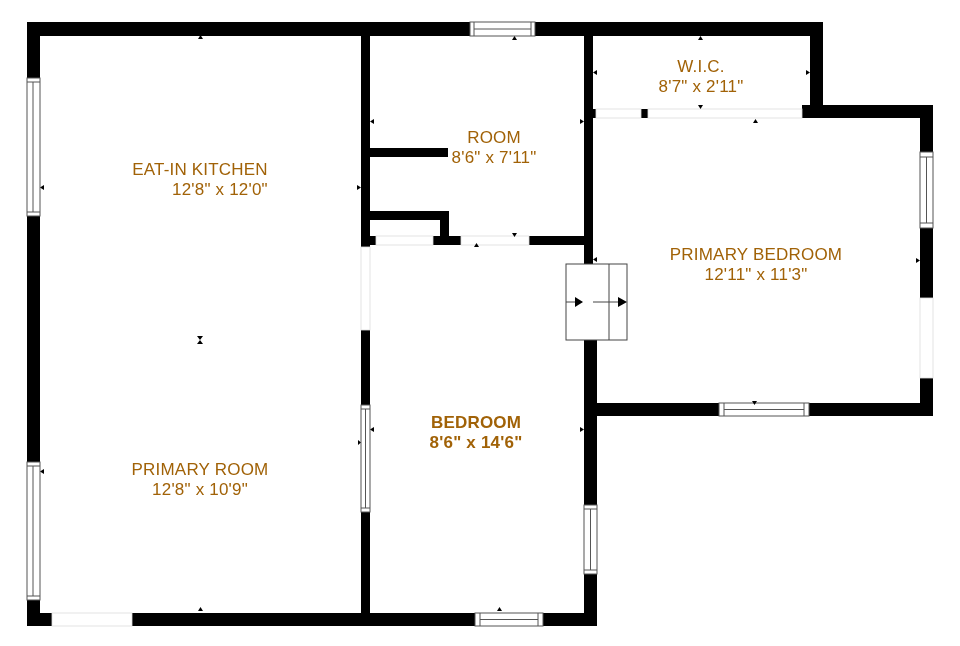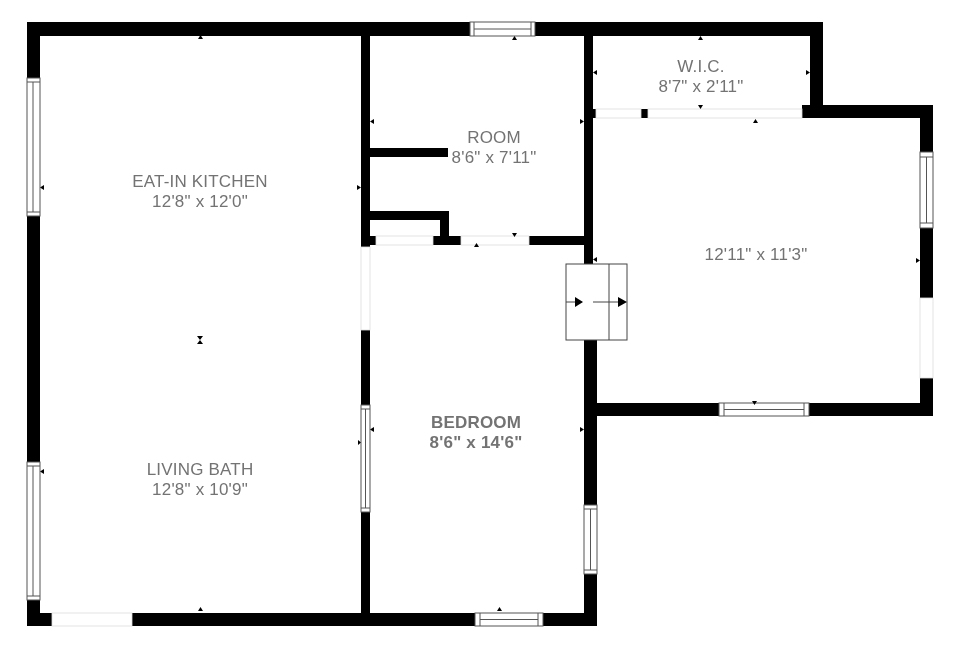--- a/index.html
+++ b/index.html
@@ -4,21 +4,21 @@
   <style>
     html, body { margin: 0; padding: 0; background: #ffffff; }
     body { width: 960px; height: 646px; position: relative; overflow: hidden; font-family: "Liberation Sans", sans-serif; }
     #plan { position: absolute; left: 0; top: 0; width: 960px; height: 646px; }
     .wall { fill: #000000; }
     .win-frame { fill: #ffffff; stroke: #555555; stroke-width: 1; }
     .win-line { stroke: #555555; stroke-width: 1; fill: none; }
     .opening { fill: #ffffff; stroke: #dddddd; stroke-width: 0.8; }
     .marker { fill: #000000; }
     .label {
-      position: absolute; text-align: center; color: #737373;
+      position: absolute; text-align: center; color: #a16207;
       font-family: "Liberation Sans", sans-serif; font-size: 17px; line-height: 20px;
       transform: translateX(-50%); white-space: nowrap; letter-spacing: 0.2px;
     }
     .label .dim { display: block; }
     .label .name { display: block; }
   </style>
 </head>
 <body>
 
 <svg id="plan" viewBox="0 0 960 646" xmlns="http://www.w3.org/2000/svg">
@@ -163,35 +163,36 @@
     <polygon class="marker" points="597,257 597,262 593,259.5"></polygon>
     <polygon class="marker" points="916,258 916,263 920,260.5"></polygon>
     <polygon class="marker" points="374,427 374,432 370,429.5"></polygon>
     <polygon class="marker" points="358,440 358,445 361,442.5"></polygon>
     <polygon class="marker" points="580,427 580,432 584,429.5"></polygon>
     <polygon class="marker" points="197,336 203,336 200,340"></polygon>
     <polygon class="marker" points="197,344 203,344 200,340"></polygon>
   </g>
 </svg>
 
-<div class="label" style="left:200px; top:172px;">
+<div class="label" style="left:200px; top:160px;text-align:right;">
   <span class="name">EAT-IN KITCHEN</span>
   <span class="dim">12'8" x 12'0"</span>
 </div>
 <div class="label" style="left:494px; top:128px;">
   <span class="name">ROOM</span>
   <span class="dim">8'6" x 7'11"</span>
 </div>
 <div class="label" style="left:701px; top:57px;">
   <span class="name">W.I.C.</span>
   <span class="dim">8'7" x 2'11"</span>
 </div>
 <div class="label" style="left:756px; top:245px;">
+  <span class="name">PRIMARY BEDROOM</span>
   <span class="dim">12'11" x 11'3"</span>
 </div>
 <div class="label" style="left:476px; top:413px;font-weight:bold;">
   <span class="name">BEDROOM</span>
   <span class="dim">8'6" x 14'6"</span>
 </div>
 <div class="label" style="left:200px; top:460px;">
-  <span class="name">LIVING BATH</span>
+  <span class="name">PRIMARY ROOM</span>
   <span class="dim">12'8" x 10'9"</span>
 </div>
 
 </body></html>

